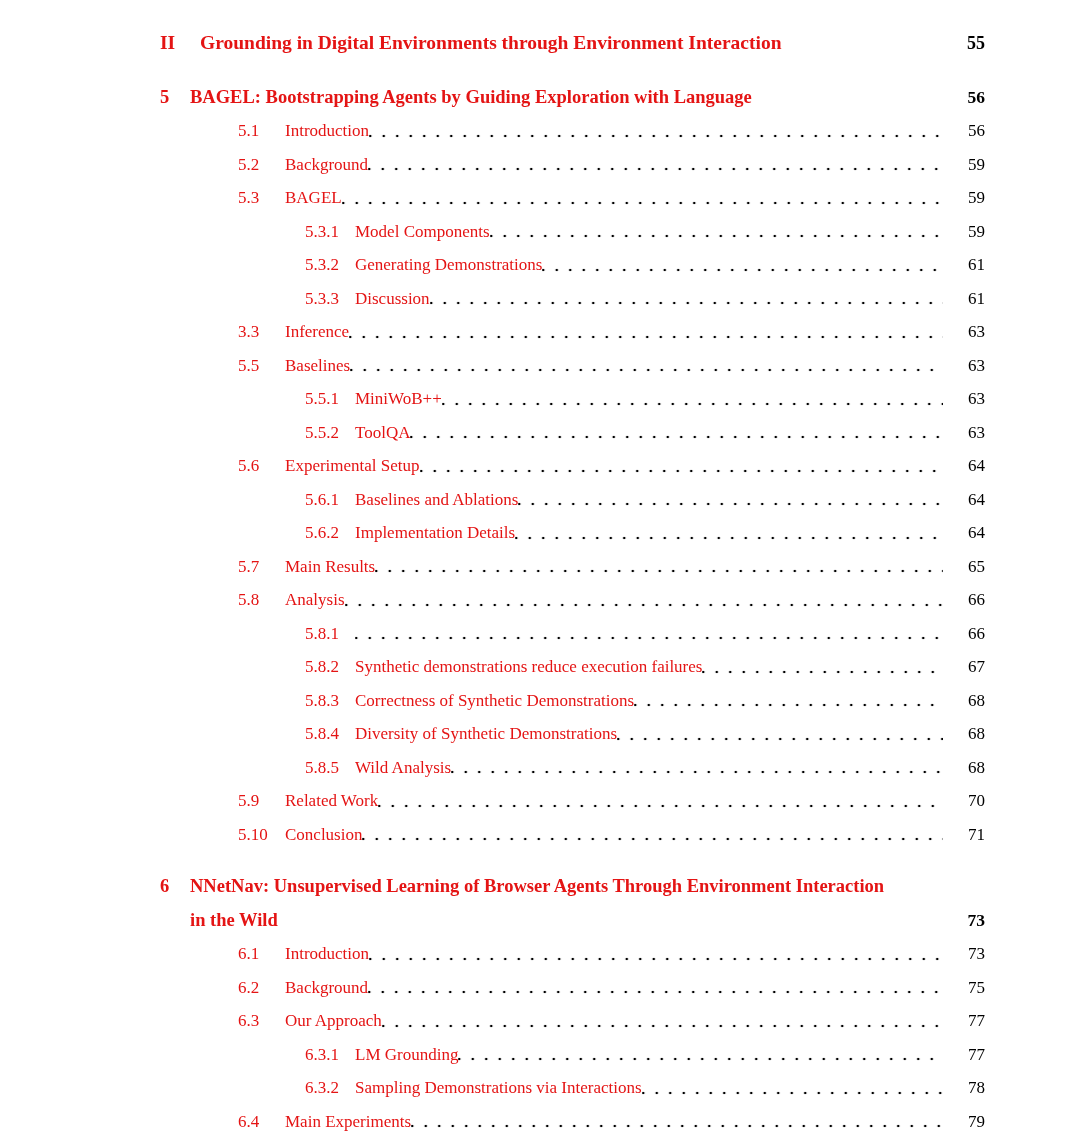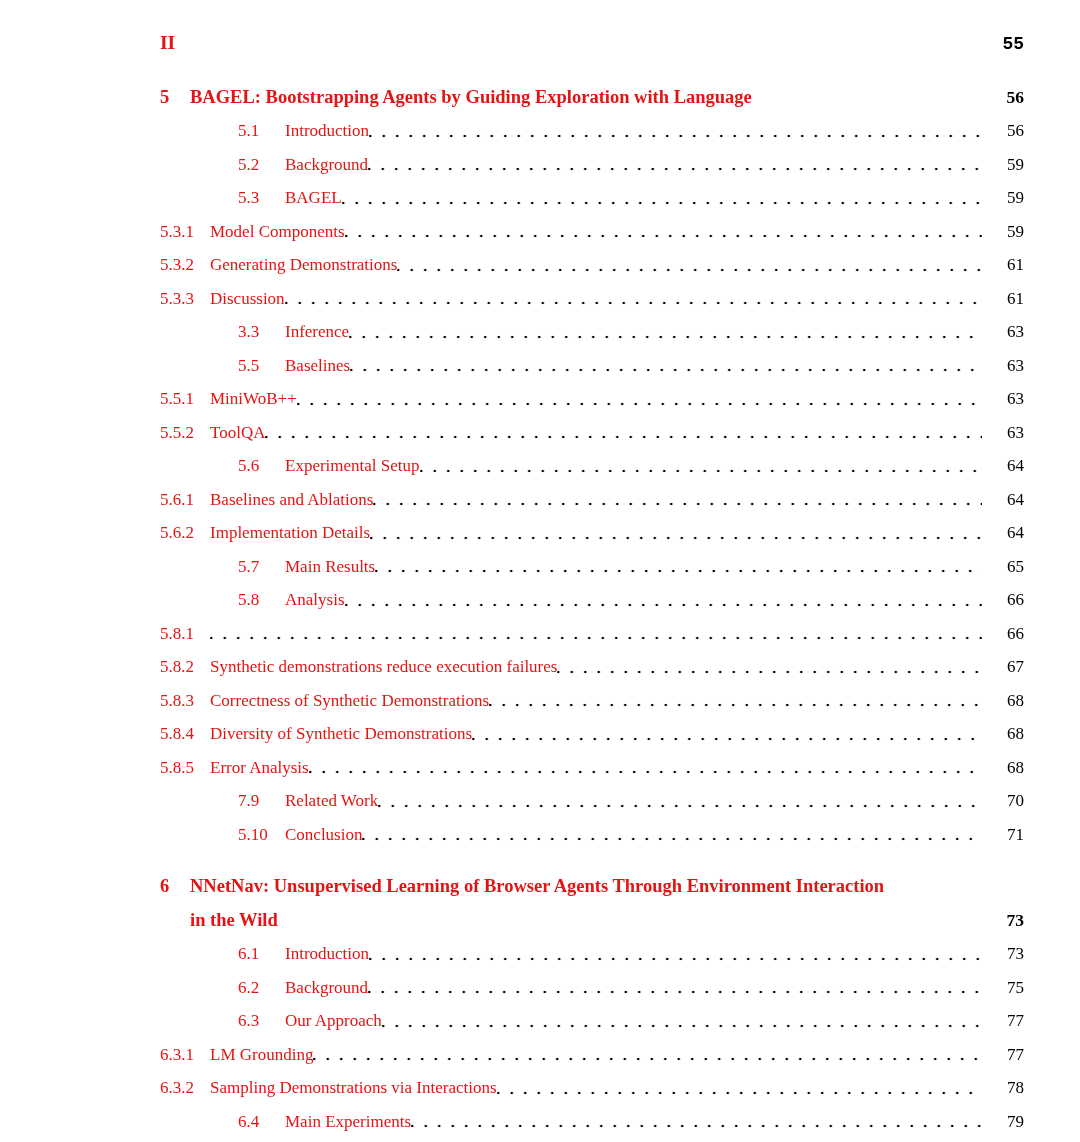--- a/index.html
+++ b/index.html
@@ -6,21 +6,21 @@
   html, body { background: #ffffff; }
   body {
     width: 1080px;
     height: 1142px;
     overflow: hidden;
     font-family: "Liberation Serif", serif;
     color: #000;
     --red: #e41414;
     --dot: #000000;
   }
-  .page { padding: 26px 56px 0 160px; }
+  .page { padding: 26px 95px 0 160px; }
 
   .toc-row {
     display: flex;
     align-items: baseline;
     height: 33.5px;
     line-height: 33.5px;
     white-space: nowrap;
   }
 
   
@@ -39,21 +39,21 @@
     font-weight: bold;
     font-size: 18.5px;
     color: var(--red);
   }
   .chapter-num { width: 30px; }
   .chapter-indent { width: 30px; }
 
   
   .entry-row { font-size: 17px; color: var(--red); }
   .level-1 .num { margin-left: 78px; width: 47px; }
-  .level-2 .num { width: 50px; }
+  .level-2 .num { margin-left: 145px; width: 50px; }
 
   .spacer { flex: 1; }
 
   .leader {
     flex: 1;
     align-self: stretch;
     margin-right: 8px;
     background-image: radial-gradient(circle, var(--dot) 1.2px, transparent 1.6px);
     background-size: 13.5px 6px;
     background-repeat: repeat-x;
@@ -61,29 +61,30 @@
   }
 
   .pg {
     width: 34px;
     text-align: right;
     color: #000;
     font-size: 17px;
     font-weight: normal;
   }
   .pg.bold { font-weight: bold; font-size: 17.5px; }
-  .part-row .pg { font-weight: bold; font-size: 18px; font-family: Liberation Mono, monospace; }
+  .part-row .pg { font-weight: bold; font-size: 18px; }
 </style>
 </head>
 <body style="--red: #e41414; --dot: #000000;">
 
 <div class="page">
 
   <div class="toc-row part-row">
     <span class="num part-num">II</span>
+    <span class="title part-title">Grounding in Digital Environments through Environment Interaction</span>
     <span class="spacer"></span>
     <span class="pg part-pg">55</span>
   </div>
 
   <div id="toc-body">
       <section class="chapter-block">
         <div class="toc-row chapter-row">
           <span class="num chapter-num">5</span>
           <span class="title">BAGEL: Bootstrapping Agents by Guiding Exploration with Language</span>
           <span class="spacer"></span>
@@ -197,26 +198,26 @@
           <span class="pg">68</span>
         </div>
         <div class="toc-row entry-row level-2">
           <span class="num">5.8.4</span>
           <span class="title">Diversity of Synthetic Demonstrations</span>
           <span class="leader"></span>
           <span class="pg">68</span>
         </div>
         <div class="toc-row entry-row level-2">
           <span class="num">5.8.5</span>
-          <span class="title">Error Analysis</span>
+          <span class="title">Wild Analysis</span>
           <span class="leader"></span>
           <span class="pg">68</span>
         </div>
         <div class="toc-row entry-row level-1">
-          <span class="num">7.9</span>
+          <span class="num">5.9</span>
           <span class="title">Related Work</span>
           <span class="leader"></span>
           <span class="pg">70</span>
         </div>
         <div class="toc-row entry-row level-1">
           <span class="num">5.10</span>
           <span class="title">Conclusion</span>
           <span class="leader"></span>
           <span class="pg">71</span>
         </div>

